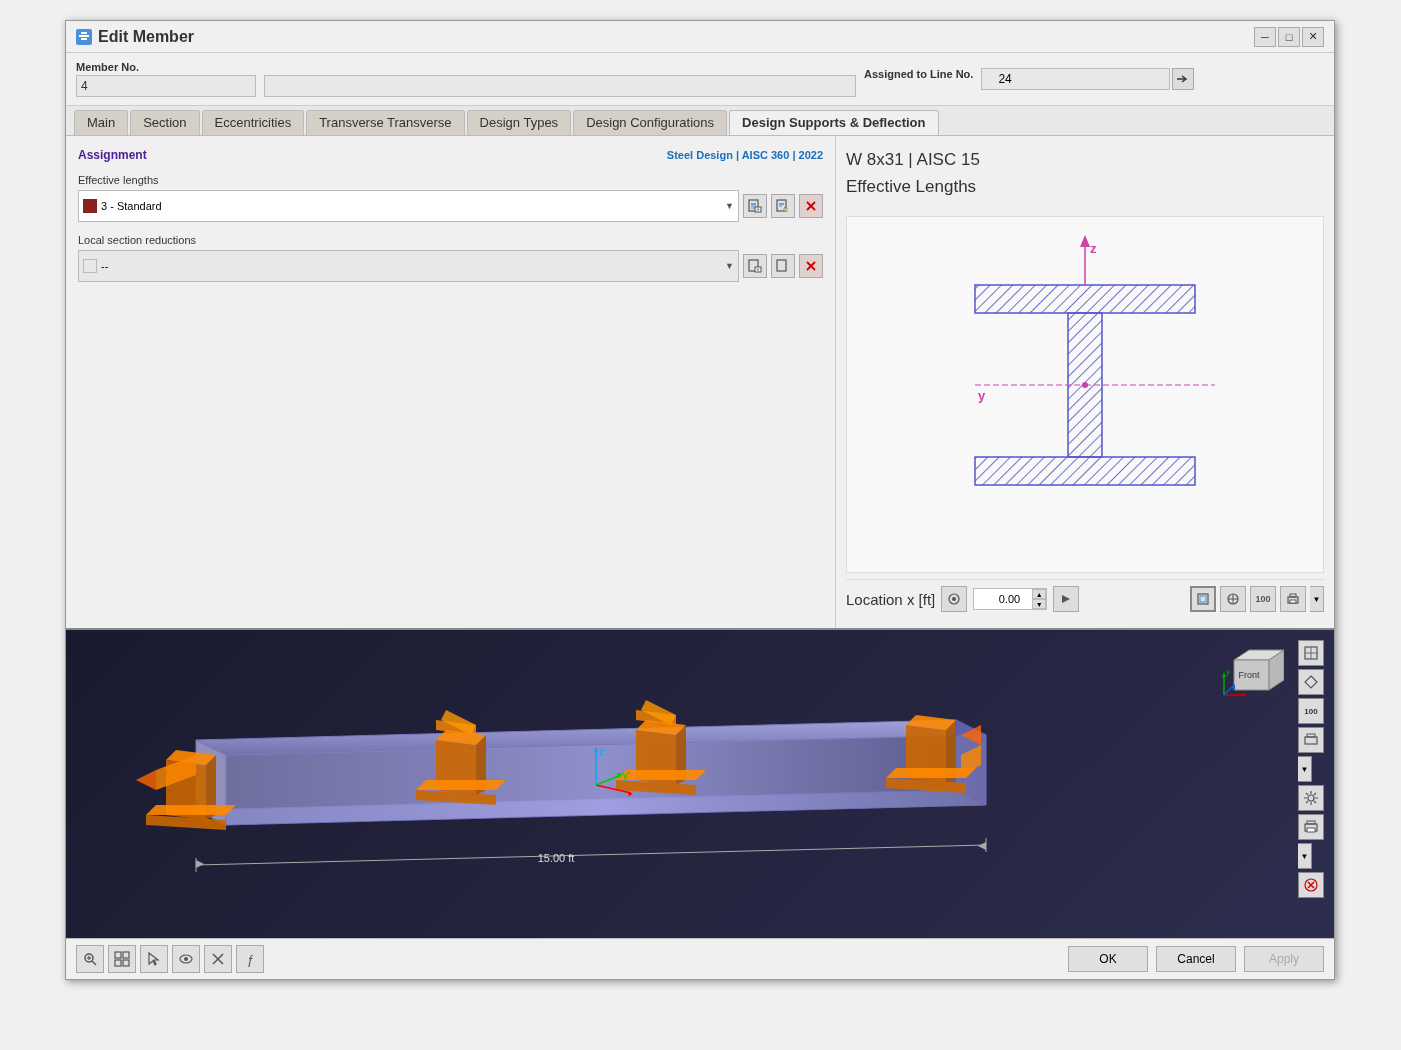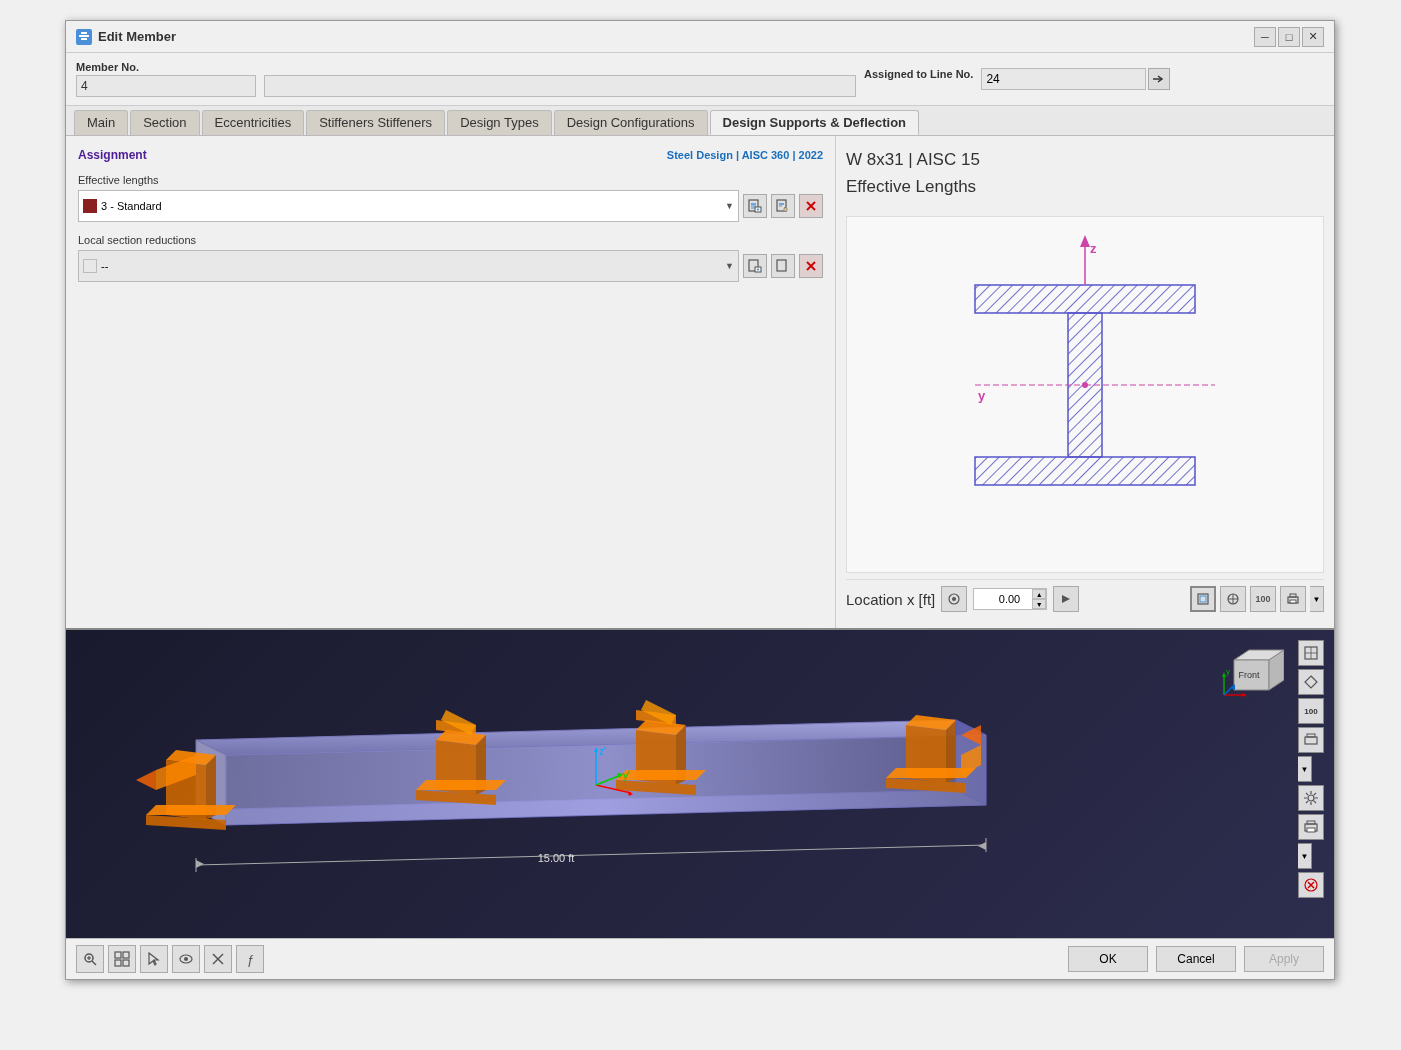--- a/index.html
+++ b/index.html
@@ -33,21 +33,21 @@
       gap: 6px;
     }
     .title-bar-icon {
       width: 16px;
       height: 16px;
       background: #4a90d9;
       border-radius: 2px;
       display: flex; align-items: center; justify-content: center;
     }
     .title-bar-title {
-      font-size: 13px;
+      font-size: 16px;
       font-weight: 600;
       color: #333;
     }
     .title-bar-controls {
       display: flex;
       gap: 2px;
     }
     .title-btn {
       width: 22px;
       height: 20px;
@@ -95,21 +95,21 @@
     }
     .assigned-input-row {
       display: flex;
       align-items: center;
       gap: 2px;
     }
     .assigned-input {
       height: 22px;
       border: 1px solid #bbb;
       background: #e8e8e8;
-      padding: 2px 4px;
+      padding: 2px 16px;
       font-size: 12px;
       flex: 1;
     }
     .icon-btn {
       width: 22px;
       height: 22px;
       background: #ddd;
       border: 1px solid #aaa;
       cursor: pointer;
       display: flex; align-items: center; justify-content: center;
@@ -449,21 +449,21 @@
           </svg>
         </button>
       </div>
     </div>
   </div>
 
   <div class="tabs-bar">
     <div class="tab">Main</div>
     <div class="tab">Section</div>
     <div class="tab">Eccentricities</div>
-    <div class="tab">Stiffeners Stiffeners</div>
+    <div class="tab">Transverse Transverse</div>
     <div class="tab">Design Types</div>
     <div class="tab">Design Configurations</div>
     <div class="tab active">Design Supports &amp; Deflection</div>
   </div>
 
   <div class="content-area">
 
     <div class="left-panel">
       <div class="assignment-header">
         <span class="assignment-title">Assignment</span>

